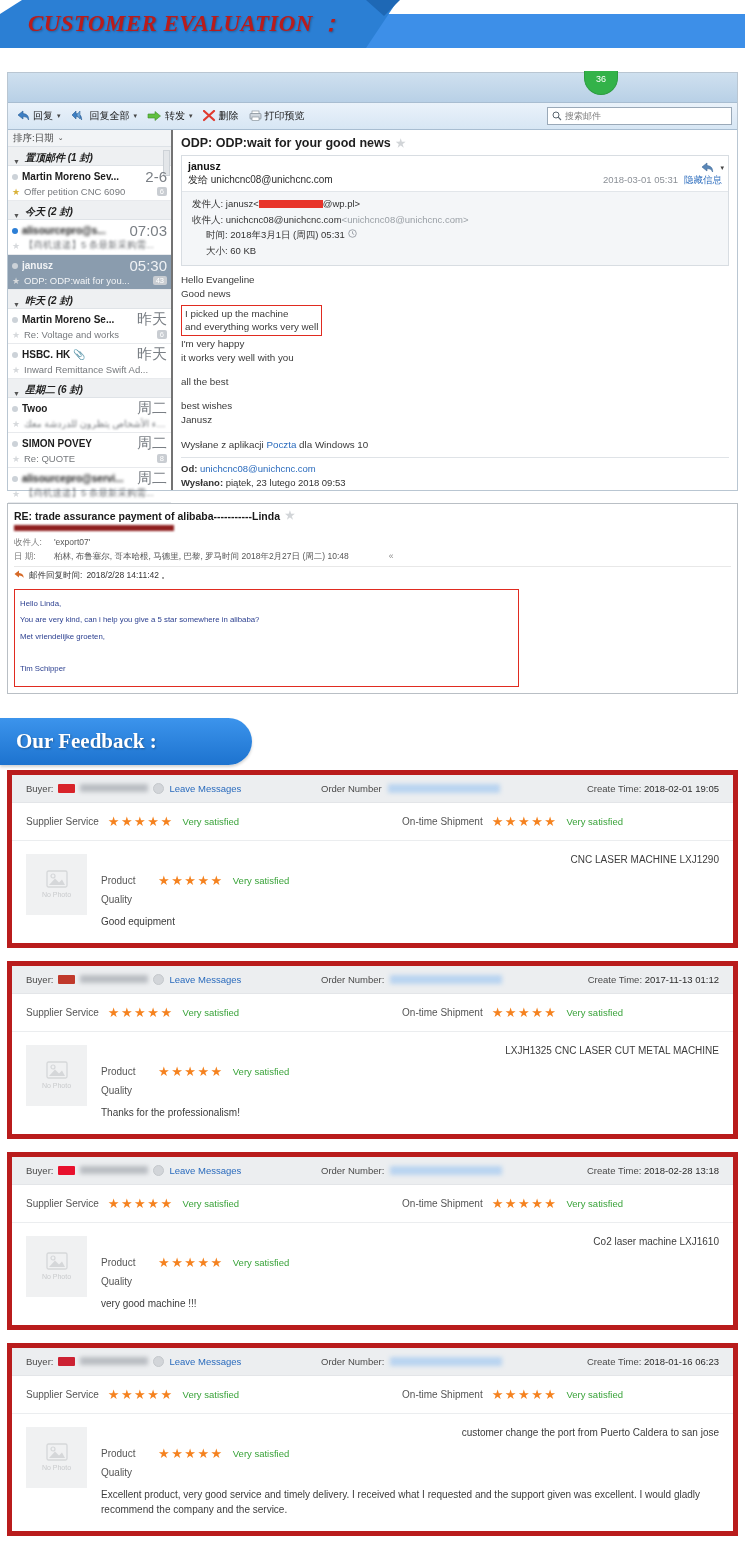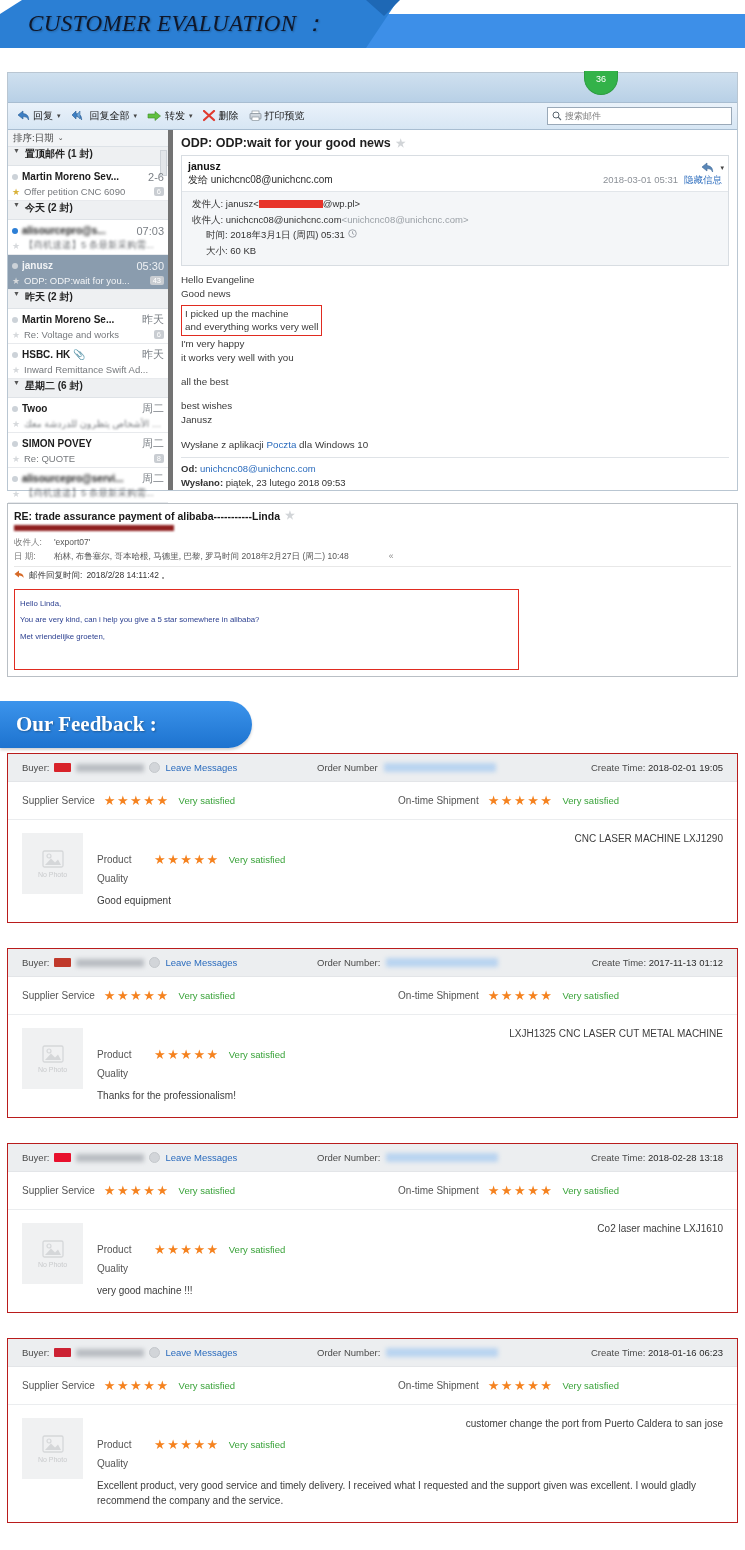--- a/index.html
+++ b/index.html
@@ -49,23 +49,23 @@
     position: absolute;
     left: 0; top: 0; width: 22px; height: 14px;
     background: #ffffff;
     clip-path: polygon(0 0, 22px 0, 0 14px);
   }
   .banner-title {
     position: absolute;
     left: 28px; top: 6px;
     height: 36px;
     line-height: 36px;
-    color: #0f172a;
+    color: #b91c1c;
     font-family: "Liberation Serif", serif;
-    font-weight: normal;
+    font-weight: bold;
     font-style: italic;
     font-size: 23px;
     letter-spacing: 0.4px;
     text-shadow: 1px 1px 2px rgba(0,0,0,0.28);
     white-space: nowrap;
     z-index: 4;
   }
 
   
   .mail-client {
@@ -126,44 +126,45 @@
     background: #fff;
     display: flex; align-items: center;
     padding-left: 4px;
     gap: 3px;
   }
   .search-ph { font-size: 9px; color: #7d7d7d; }
 
   .mail-body { display: flex; height: 360px; }
   .mail-list {
     width: 165px;
-    border-right: 5px solid #737373;
+    border-right: 2px solid #737373;
     background: #fff;
     font-size: 10px;
     position: relative;
   }
   .sort-row {
     height: 17px;
     background: #f2f4f6;
     border-bottom: 1px solid #dde2e7;
     display: flex; align-items: center;
     padding-left: 5px;
     font-size: 9.5px; color: #444;
     gap: 3px;
   }
   .grp-hd {
     height: 19px;
     background: #eef0f2;
     border-bottom: 1px solid #dfe3e7;
-    display: flex; align-items: flex-start;
+    display: flex; align-items: flex-end;
     padding-left: 5px;
     font-size: 10px;
     font-weight: bold;
     color: #222;
     gap: 5px;
+    font-style: italic;
   }
   .grp-tri { font-size: 7px; color: #555; }
   .mitem {
     border-bottom: 1px solid #e8eaed;
     padding: 3px 4px 3px 4px;
     position: relative;
     height: 35px;
   }
   .mitem.sel { background: #8a9cae; }
   .mi-r1 { display:flex; align-items:center; gap:4px; height:15px; }
@@ -173,21 +174,21 @@
     background:#ccd2d8; flex:none;
   }
   .dot.unread { background:#2d7fd6; }
   .star { font-size:9px; color:#d9b23a; flex:none; width:8px; }
   .star.dim { color:#d6d9dc; }
   .mi-name {
     flex:1; font-size:10px; color:#1c1c1c; font-weight:600;
     overflow:hidden; white-space:nowrap; text-overflow:ellipsis;
   }
   .mitem.sel .mi-name, .mitem.sel .mi-sub { color:#f2f4f6; }
-  .mi-date { font-size:11px; color:#7a7f85; flex:none; }
+  .mi-date { font-size:15px; color:#7a7f85; flex:none; }
   .mitem.sel .mi-date { color:#eef1f4; }
   .mi-sub {
     flex:1; font-size:9.5px; color:#76797d;
     overflow:hidden; white-space:nowrap; text-overflow:ellipsis;
   }
   .cnt-pill {
     font-size:7.5px; background:#c9cdd2; color:#fff;
     border-radius:2px; padding:0 3px; flex:none;
   }
   .blur-name { filter: blur(1.6px); }
@@ -292,23 +293,23 @@
     height:47px; line-height:47px;
     color:#fff;
     font-family:"Liberation Serif", serif;
     font-weight:bold; font-size:21px;
     text-shadow: 1px 1px 2px rgba(0,0,0,0.3);
   }
 
   
   .fb-list { padding:0 7px; }
   .fb-card {
-    border:1px solid #b91c1c;
+    border:5px solid #b91c1c;
     background:#fff;
-    margin-bottom:25px;
+    margin-bottom:13px;
   }
   .fb-hd {
     background:#eceef0;
     border-bottom:1px solid #e3e5e8;
     height:28px;
     display:flex; align-items:center;
     padding:0 14px;
     font-size:9.5px; color:#4a4a4a;
   }
   .fb-buyer { display:flex; align-items:center; gap:5px; width:295px; }
@@ -656,20 +657,21 @@
           </svg>
       </span>
       <span>邮件回复时间:</span>
       <span>2018/2/28 14:11:42 。</span>
     </div>
     <div class="m2-body">
       <div>Hello Linda,</div>
       <div>You are very kind, can i help you give a 5 star somewhere in alibaba?</div>
       <div>Met vriendelijke groeten,</div>
       <div>&nbsp;</div>
+      <div>Tim Schipper</div>
     </div>
   </div>
 
   <div class="fb-banner-wrap">
     <div class="fb-banner"></div>
     <div class="fb-banner-txt">Our Feedback :</div>
   </div>
 
   <div class="fb-list">
 

